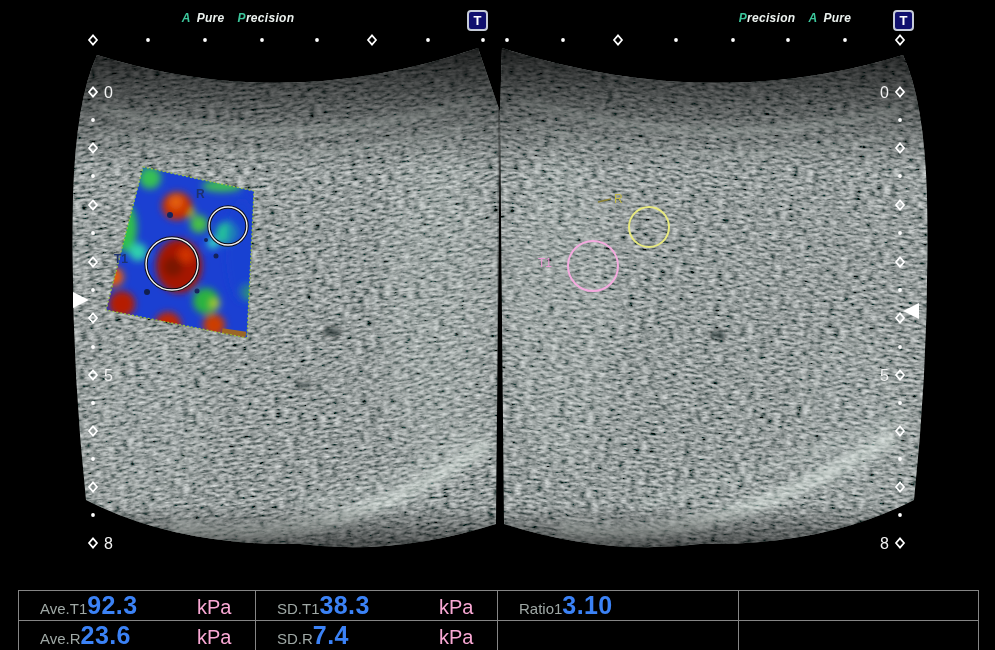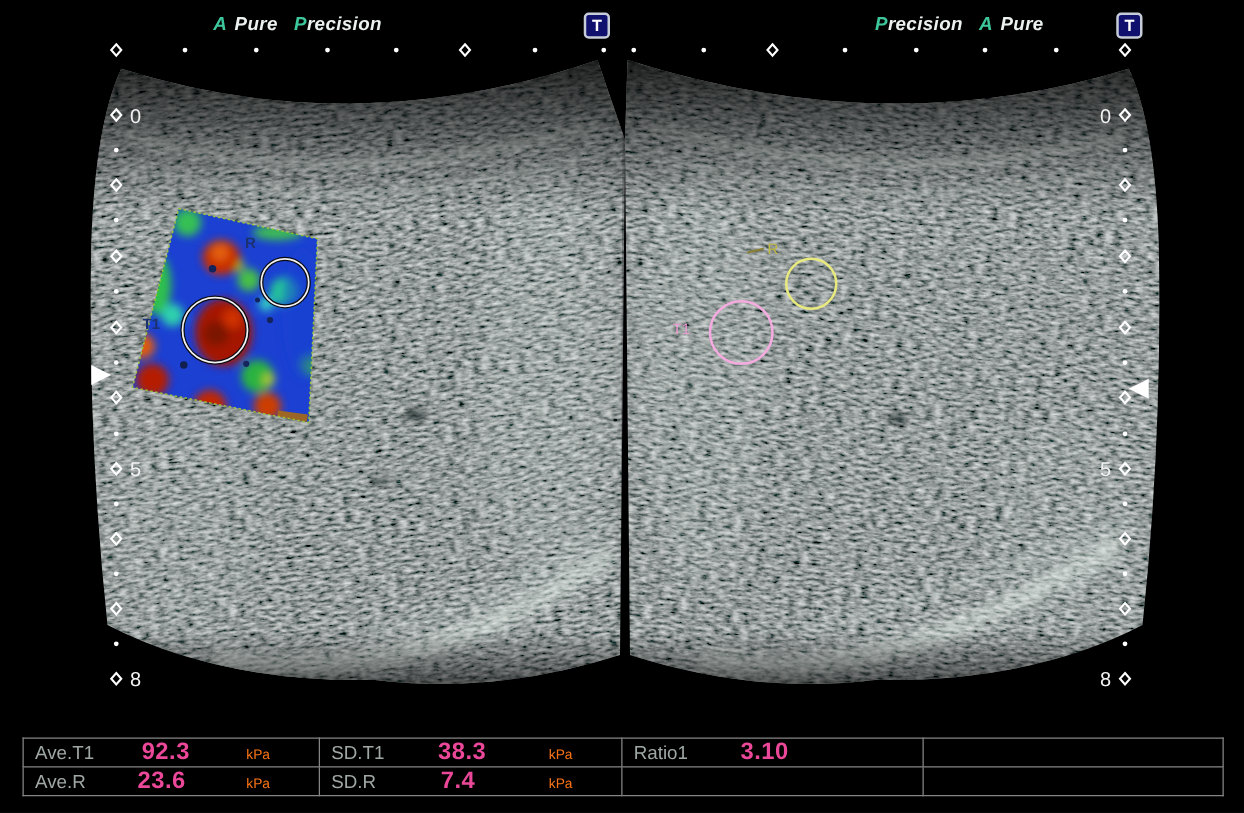--- a/index.html
+++ b/index.html
@@ -1,36 +1,36 @@
 <!DOCTYPE html>
 <html><head>
 <meta charset="utf-8">
 <style>
   html,body{margin:0;padding:0;background:#000;}
   body{width:995px;height:650px;position:relative;overflow:hidden;
        font-family:"Liberation Sans",sans-serif;}
   svg#scene{position:absolute;left:0;top:0;}
   .hdr{position:absolute;top:11px;font-style:italic;font-weight:bold;
-       font-size:15px;color:#ecf2ef;white-space:nowrap;letter-spacing:.3px;}
+       font-size:12px;color:#ecf2ef;white-space:nowrap;letter-spacing:.3px;}
   .hdr .g{color:#3cc79c;}
   .sp6{margin-left:6px;}
   .sp13{margin-left:13px;}
   .ticon{position:absolute;top:10px;width:17px;height:17px;background:#10106e;
          border:2px solid #c6ccd8;border-radius:4px;color:#fff;
          font:700 13px "Liberation Sans",sans-serif;font-style:normal;
          display:flex;align-items:center;justify-content:center;}
   #results{position:absolute;left:18px;top:590px;border-collapse:collapse;
            table-layout:fixed;}
   #results td{border:1px solid #858585;height:21px;padding:0 8px 0 9px;
               vertical-align:middle;}
   .cell{display:flex;align-items:baseline;}
-  .lbl{color:#9fa8a5;font-size:15px;flex:0 0 auto;}
-  .val{flex:1;text-align:center;color:#ec4899;font-weight:bold;font-size:19px;
+  .lbl{color:#9fa8a5;font-size:15px;flex:0 0 auto;margin-left:12px;}
+  .val{flex:1;text-align:left;color:#3b82f6;font-weight:bold;font-size:25px;
        letter-spacing:.4px;}
-  .unit{flex:0 0 50px;color:#f97316;font-size:11px;padding-left:7px;}
+  .unit{flex:0 0 50px;color:#f9a8d4;font-size:20px;padding-left:7px;}
   text.tick-label{font:16px "Liberation Sans",sans-serif;fill:#f2f2f2;}
   text.roi-label-left{font:700 12px "Liberation Sans",sans-serif;fill:#1c3270;}
   text.roi-label-r{font:12px "Liberation Sans",sans-serif;fill:#c3b945;}
   text.roi-label-t1{font:12px "Liberation Sans",sans-serif;fill:#ee9ad6;}
 </style>
 </head>
 <body>
 
 <svg id="scene" width="995" height="650" viewBox="0 0 995 650" xmlns="http://www.w3.org/2000/svg">
   <defs>
@@ -224,21 +224,21 @@
     <text x="889" y="98" text-anchor="end" class="tick-label">0</text>
     <text x="889" y="381" text-anchor="end" class="tick-label">5</text>
     <text x="889" y="549" text-anchor="end" class="tick-label">8</text>
     <path d="M919,303 L903,311 L919,319 Z" fill="#fff"></path>
   </g>
 </svg>
 
 <div class="hdr" style="left:118px;width:240px;text-align:center">
   <span class="g">A</span><span class="sp6">Pure</span><span class="g sp13">P</span><span>recision</span>
 </div>
-<div class="hdr" style="left:700px;width:190px;">
+<div class="hdr" style="left:700px;width:190px;text-align:center">
   <span class="g">P</span><span>recision</span><span class="g sp13">A</span><span class="sp6">Pure</span>
 </div>
 <div class="ticon" style="left:467px">
     <span>T</span>
   </div>
 <div class="ticon" style="left:893px">
     <span>T</span>
   </div>
 
 <table id="results">

